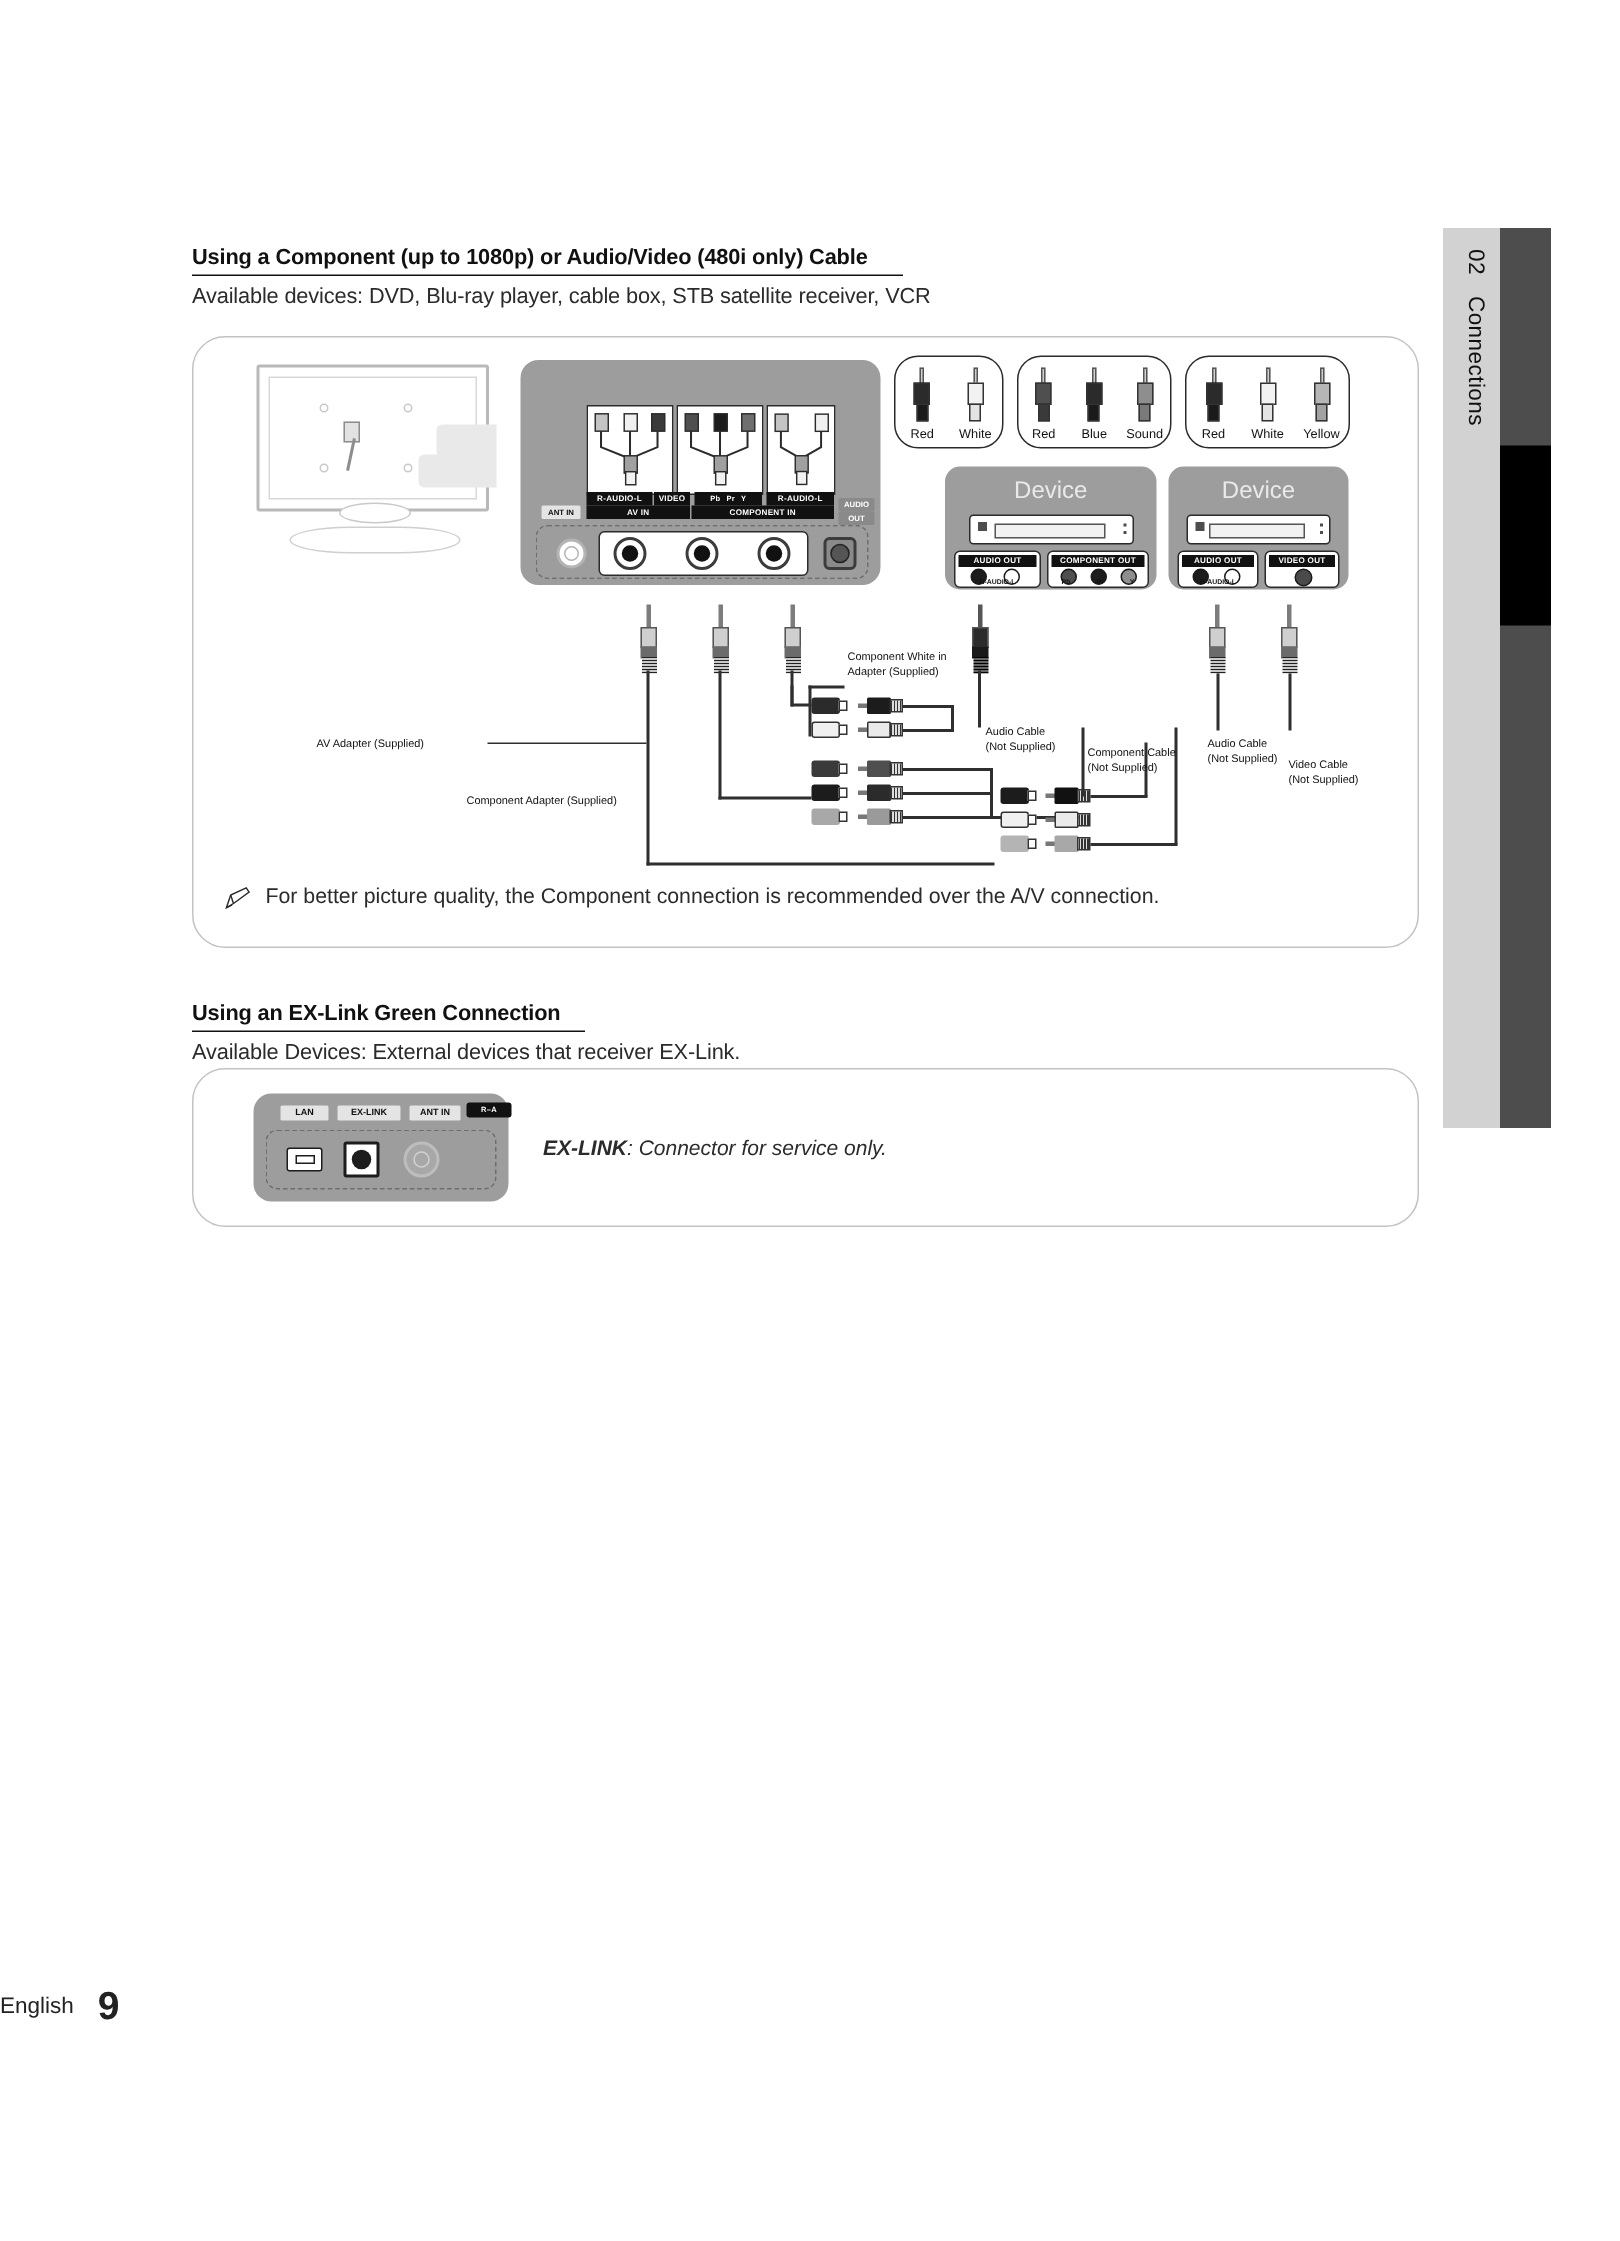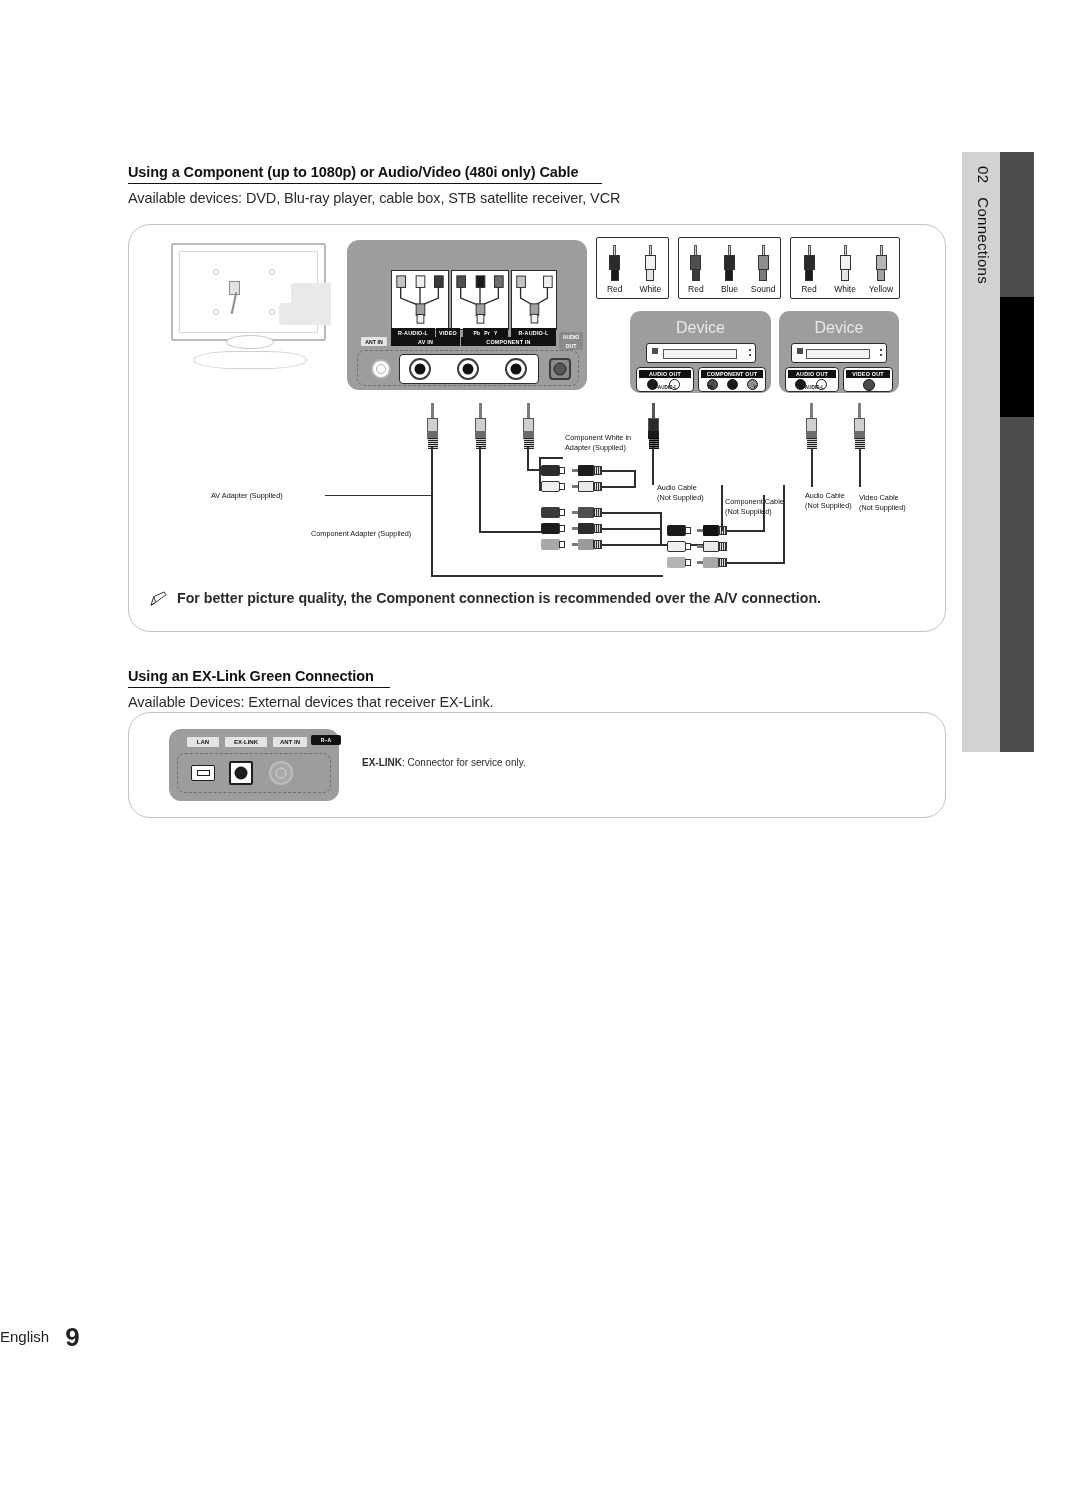--- a/index.html
+++ b/index.html
@@ -191,21 +191,21 @@
     position: absolute;
     border: 1.2px dashed #6e6e6e;
     border-radius: 8px;
     box-sizing: border-box;
   }
 
   
   .legend-box {
     position: absolute;
     border: 1.4px solid #2b2b2b;
-    border-radius: 2px;
+    border-radius: 16px;
     background: #fff;
     box-sizing: border-box;
     display: flex;
     align-items: flex-start;
     justify-content: space-around;
     padding-top: 7px;
   }
   .plug-col { display: flex; flex-direction: column; align-items: center; width: 30px; }
   .plug {
     position: relative;
@@ -340,22 +340,23 @@
   }
 
   
   .exlink-module {
     position: absolute;
     background: #9d9d9d;
     border-radius: 12px;
   }
   .exlink-text {
     position: absolute;
-    font-size: 10px;
+    font-size: 14px;
     color: #2b2b2b;
+    font-style: italic;
   }
   .exlink-text b { font-weight: bold; }
   .ex-port-sq {
     position: absolute;
     background: #fff;
     border: 1.6px solid #1d1d1d;
     border-radius: 2px;
     box-sizing: border-box;
   }
 
@@ -770,26 +771,26 @@
   <div class="cab-label" style="left:596px; top:272px;">
     <span>Component Cable</span><br>
     <span>(Not Supplied)</span>
   </div>
 
   <div class="cab-label" style="left:676px; top:266px;">
     <span>Audio Cable</span><br>
     <span>(Not Supplied)</span>
   </div>
 
-  <div class="cab-label" style="left:730px; top:268px;">
+  <div class="cab-label" style="left:730px; top:280px;">
     <span>Video Cable</span><br>
     <span>(Not Supplied)</span>
   </div>
 
-  <div class="note-row" style="left:20px; top:365px; width:780px;font-weight:bold;">
+  <div class="note-row" style="left:20px; top:365px; width:780px;">
     <svg class="note-icon" viewBox="0 0 20 18">
       <path d="M2 15 L5 6 L16 1 L18 4 L7 12 Z" fill="#ffffff" stroke="#2b2b2b" stroke-width="1"></path>
       <path d="M5 6 L7 12" stroke="#2b2b2b" stroke-width="1"></path>
       <path d="M2 15 L6 13" stroke="#2b2b2b" stroke-width="1"></path>
     </svg>
     <span>For better picture quality, the Component connection is recommended over the A/V connection.</span>
   </div>
 </div>
 
 <div class="sec-title" style="left:128px; top:668px;">Using an EX-Link Green Connection</div>

